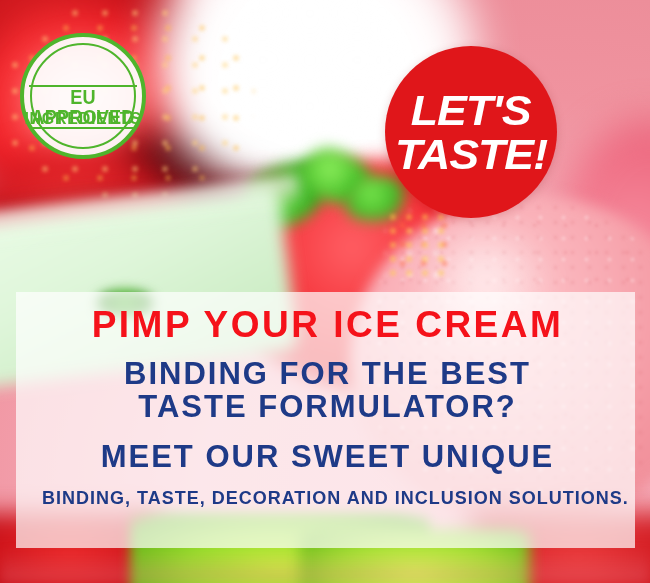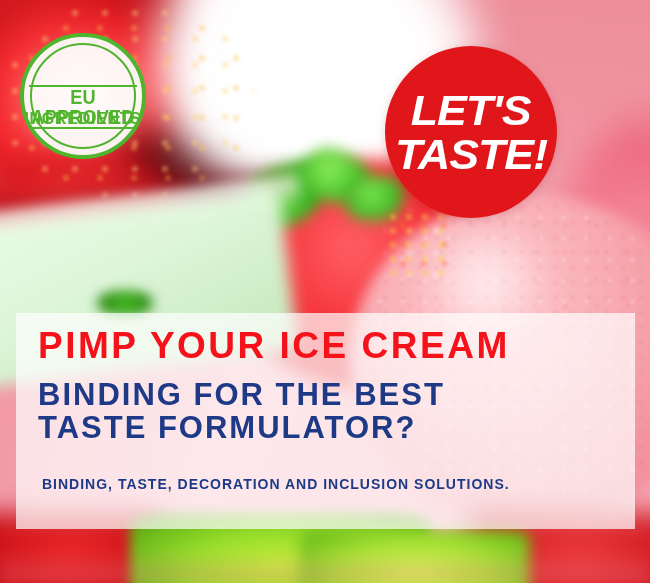--- a/index.html
+++ b/index.html
@@ -303,24 +303,25 @@
     text-align: center;
     transform: scaleX(1.04);
   }
   .taste-l1 { font-size: 43px; margin-bottom: 2px; }
   .taste-l2 { font-size: 43px; }
 
   
   .panel {
     position: absolute;
     left: 16px;
-    top: 313px;
+    top: 292px;
     width: 619px;
-    height: 216px;
+    height: 256px;
     background: rgba(255,255,255,0.70);
+    text-align: center;
   }
   .panel-inner {
     position: absolute;
     inset: 0;
     padding: 14px 18px 0 22px;
     box-sizing: border-box;
   }
   .headline {
     color: #f5121a;
     font-family: "Liberation Sans", sans-serif;
@@ -343,21 +344,21 @@
     letter-spacing: 2px;
     line-height: 1.08;
     white-space: nowrap;
     margin: 0;
   }
   .gap { height: 16px; }
   .footnote {
     color: #1e3a87;
     font-family: "Liberation Sans", sans-serif;
     font-weight: 700;
-    font-size: 14px;
+    font-size: 18px;
     letter-spacing: 1px;
     line-height: 1;
     white-space: nowrap;
     margin: 16px 0 0 4px;
   }
 </style>
 </head>
 <body>
 
 <div id="poster">
@@ -419,19 +420,20 @@
       <h1 class="headline">PIMP YOUR ICE CREAM</h1>
 
       <div class="sub-block">
         <p class="subline">BINDING FOR THE BEST</p>
         <p class="subline">TASTE FORMULATOR?</p>
       </div>
 
       <div class="gap"></div>
 
       <div class="sub-block">
+        <p class="subline">MEET OUR SWEET UNIQUE</p>
       </div>
 
       <p class="footnote">BINDING, TASTE, DECORATION AND INCLUSION SOLUTIONS.</p>
     </div>
   </div>
 
 </div>
 
 </body></html>

